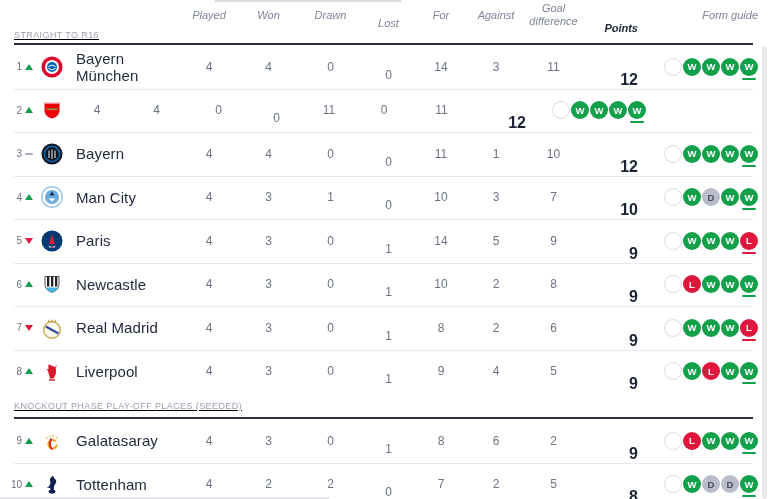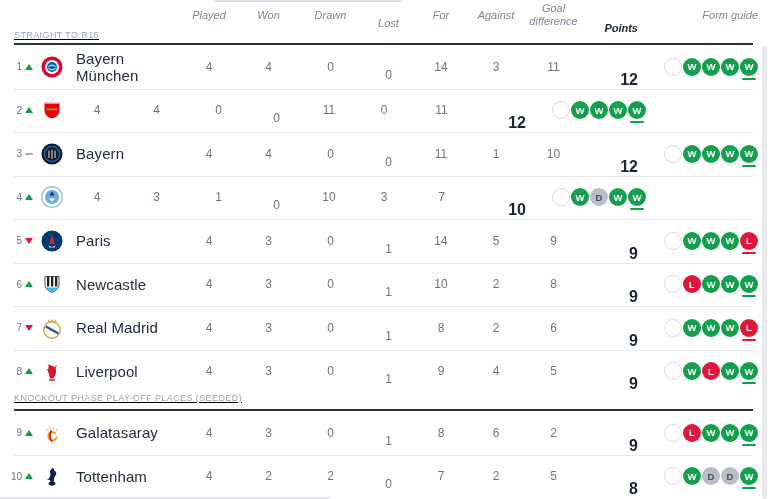--- a/index.html
+++ b/index.html
@@ -29,21 +29,21 @@
   .c-points { width:56px; text-align:right;margin-top:26px; }
   .c-form   { width:130px; display:flex; justify-content:flex-end; padding-right:10px; }
 
   
   .hdr { height:30px;font-style:italic; }
   .hdr > div { font-size:11px; color:#7d8596; line-height:1.15; }
   .hdr .c-points { font-weight:700; color:#1b2335; }
 
   
   .section-band { height:15px; margin:0 15px 0 0; display:flex; align-items:flex-start; position:relative;text-decoration:underline; }
-  .section-band.tall { height:18px; }
+  .section-band.tall { height:18px;margin-top:8px; }
   .section-band::after { content:""; position:absolute; left:14px; right:0; bottom:0; height:2px; background:#2b3142; }
   .section-label { padding:0 0 4px 14px; font-size:9px; letter-spacing:.4px; color:#9aa1af; text-transform:uppercase; white-space:nowrap; }
 
   
   .row { height:43.5px; position:relative; cursor:pointer; }
   .row + .row::before { content:""; position:absolute; top:0; left:14px; right:15px; height:1px; background:#e7e9ed; }
   .row .num { font-size:12px; color:#6b7383; }
   .row .c-points { font-size:16px; font-weight:700; color:#1b2335; }
 
   
@@ -181,20 +181,21 @@
           <i class="mv-up"></i>
         </div>
         <div class="c-badge">
           <svg class="badge" width="22" height="22" viewBox="0 0 22 22">
             <circle cx="11" cy="11" r="10.3" fill="#fff" stroke="#9bc7e8" stroke-width="1.4"></circle>
             <circle cx="11" cy="11" r="7" fill="#6cabdd"></circle>
             <path d="M7.5 12.5h7l-3.5 3z" fill="#fff"></path>
             <path d="M11 5.5l2.5 4h-5z" fill="#1c2c5b"></path>
           </svg>
         </div>
+        <div class="c-name">Man City</div>
         <div class="c-played num">4</div>
         <div class="c-won num">3</div>
         <div class="c-drawn num">1</div>
         <div class="c-lost num">0</div>
         <div class="c-for num">10</div>
         <div class="c-against num">3</div>
         <div class="c-gd num">7</div>
         <div class="c-points">10</div>
         <div class="c-form">
           <span class="fg fg-blank"></span>

